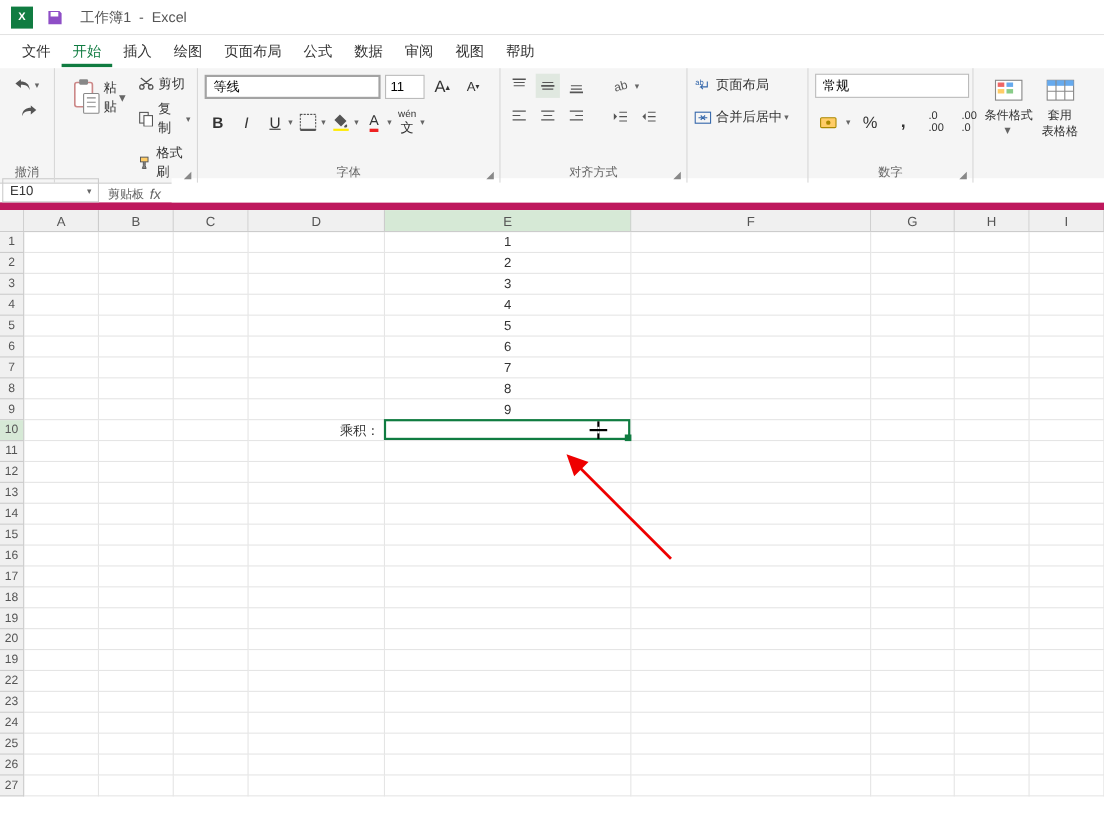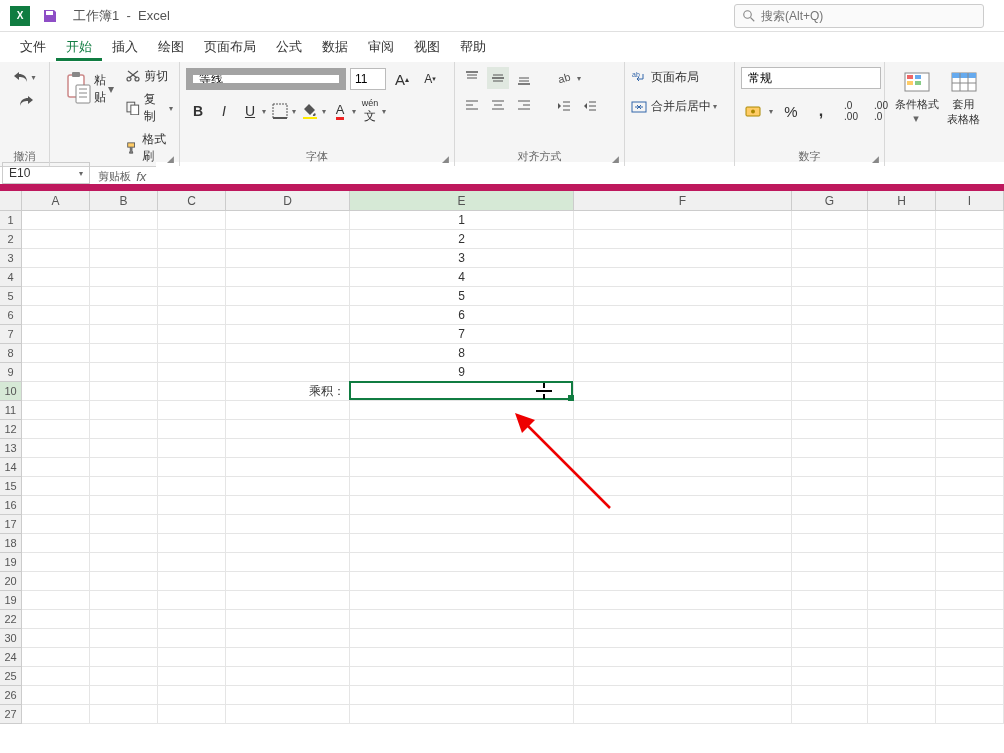--- a/index.html
+++ b/index.html
@@ -34,21 +34,21 @@
 .clipboard-group { width: 130px; }
 .paste-big { display: flex; flex-direction: row; align-items: center; cursor: pointer; padding: 4px 6px 0 6px; }
 .paste-big .icon { width: 32px; height: 36px; }
 .paste-big span { font-size: 12px; }
 .clip-small { display: flex; flex-direction: column; gap: 4px; margin-left: 6px; }
 .clip-item { display: flex; align-items: center; gap: 4px; font-size: 12px; cursor: pointer; padding: 1px 0; }
 
 
 .font-group { width: 275px; }
 .font-row1 { display: flex; align-items: center; gap: 4px; margin-bottom: 8px; }
-.font-name { width: 160px; height: 22px; border: 7px solid #a3a3a3; background: #fff; padding: 0 6px; font-size: 12px; }
+.font-name { width: 160px; height: 22px; border: 2px solid #a3a3a3; background: #fff; padding: 0 6px; font-size: 12px; }
 .font-size { width: 36px; height: 22px; border: 1px solid #bbb; background: #fff; padding: 0 4px; font-size: 12px; text-align: left; }
 .font-row2 { display: flex; align-items: center; gap: 2px; }
 .fmt-btn { width: 24px; height: 24px; display: flex; align-items: center; justify-content: center; cursor: pointer; font-size: 14px; }
 .fmt-btn.bold { font-weight: bold; }
 .fmt-btn.italic { font-style: italic; }
 .fmt-btn.underline { text-decoration: underline; }
 .dropdown-arrow { font-size: 8px; color: #666; margin-left: -2px; }
 
 
 .align-group { width: 170px; }
@@ -111,29 +111,20 @@
 
 <div class="titlebar">
   <div class="excel-icon">X</div>
   <div class="save-icon">
     <svg viewBox="0 0 16 16">
         <path d="M2 2h10l2 2v10H2V2zm2 1v4h7V3H4zm1 7h6v3H5v-3z"></path>
       </svg>
   </div>
   <div class="title-text">
     <span>工作簿1</span>&nbsp;&nbsp;-&nbsp;&nbsp;<span>Excel</span>
-  </div>
-  <div class="search-box">
-    <span style="margin-right:6px;color:#888">
-      <svg width="12" height="12" viewBox="0 0 16 16">
-          <circle cx="6" cy="6" r="5" fill="none" stroke="#888" stroke-width="1.5"></circle>
-          <line x1="10" y1="10" x2="15" y2="15" stroke="#888" stroke-width="1.5"></line>
-        </svg>
-    </span>
-    <input type="text" placeholder="搜索(Alt+Q)" style="">
   </div>
 </div>
 
 <div class="menubar">
   <div class="menu-item">文件</div>
   <div class="menu-item active">开始</div>
   <div class="menu-item">插入</div>
   <div class="menu-item">绘图</div>
   <div class="menu-item">页面布局</div>
   <div class="menu-item">公式</div>
@@ -447,21 +438,21 @@
         <div class="row-header">13</div>
         <div class="row-header">14</div>
         <div class="row-header">15</div>
         <div class="row-header">16</div>
         <div class="row-header">17</div>
         <div class="row-header">18</div>
         <div class="row-header">19</div>
         <div class="row-header">20</div>
         <div class="row-header">19</div>
         <div class="row-header">22</div>
-        <div class="row-header">30</div>
+        <div class="row-header">23</div>
         <div class="row-header">24</div>
         <div class="row-header">25</div>
         <div class="row-header">26</div>
         <div class="row-header">27</div>
       </div>
     <div class="cells" id="cells">
         <div class="cell-row">
           <div class="cell" style="width: 68px;"></div>
           <div class="cell" style="width: 68px;"></div>
           <div class="cell" style="width: 68px;"></div>

